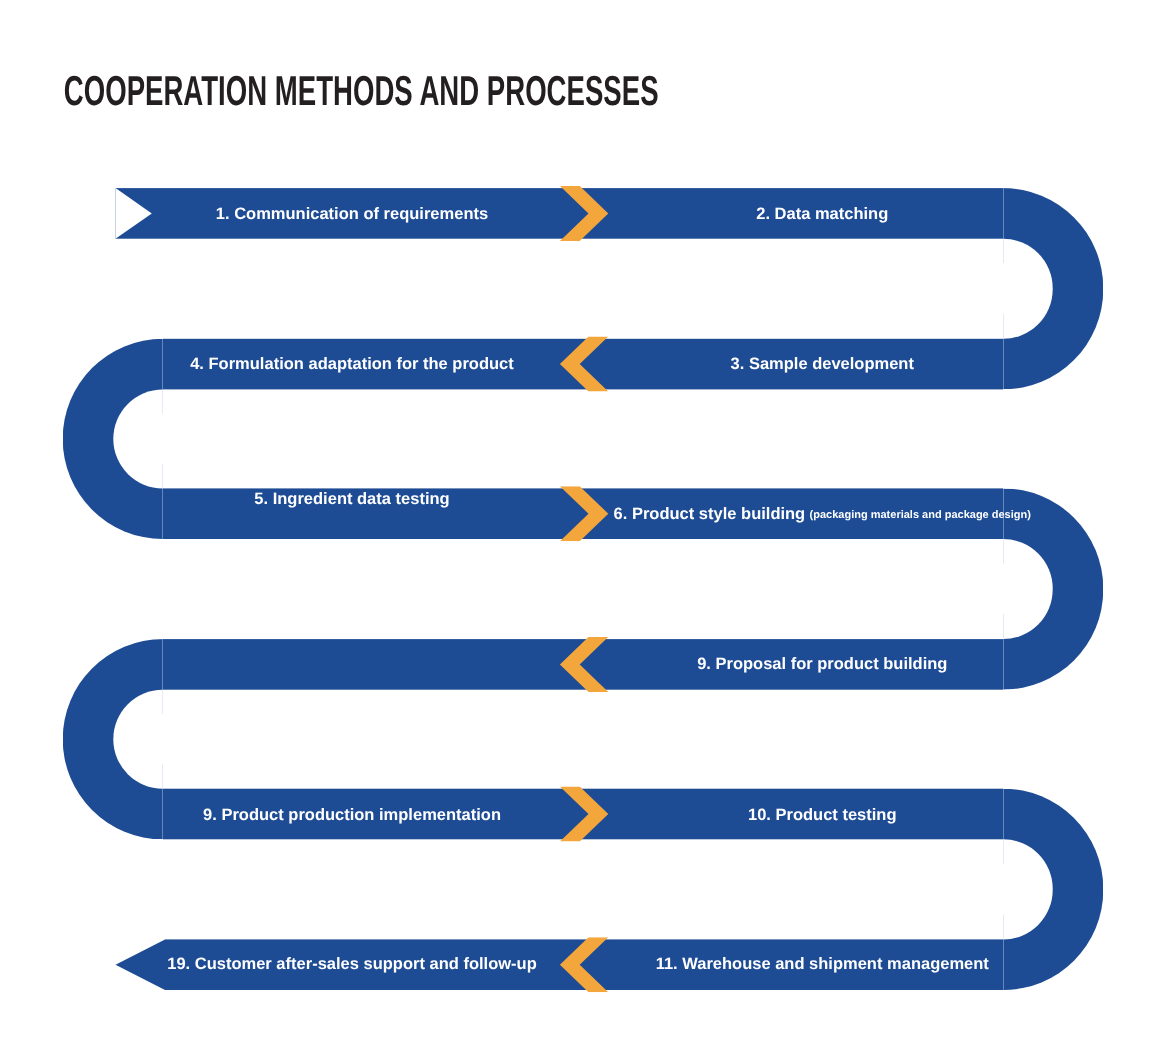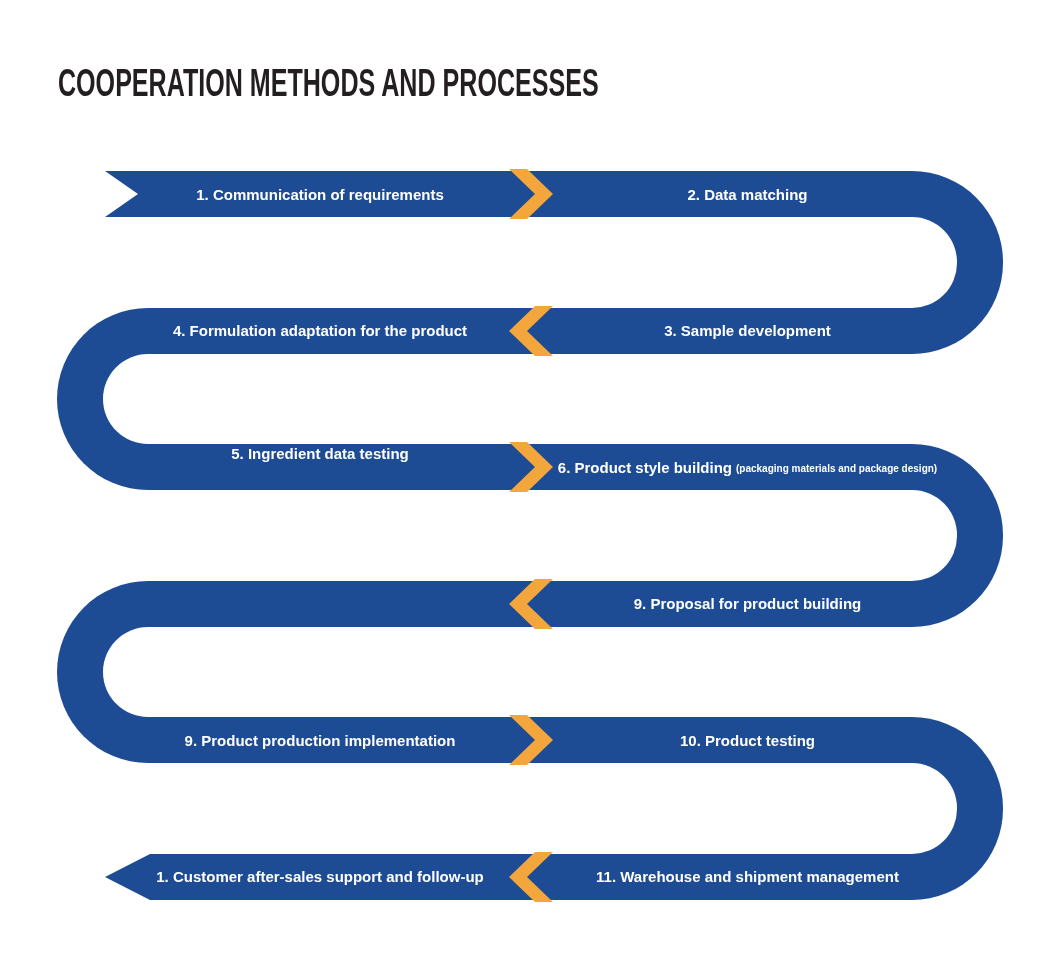--- a/index.html
+++ b/index.html
@@ -178,19 +178,19 @@
   </div>
 
   <div class="step-box left-cell" style="top:717px;">
     <span>9. Product production implementation</span>
   </div>
   <div class="step-box right-cell" style="top:717px;">
     <span>10. Product testing</span>
   </div>
 
   <div class="step-box left-cell" style="top:853.5px;">
-    <span>1. Customer after-sales support and follow-up</span>
+    <span>19. Customer after-sales support and follow-up</span>
   </div>
   <div class="step-box right-cell" style="top:853.5px;">
     <span>11. Warehouse and shipment management</span>
   </div>
 
 </div>
 
 </body></html>

